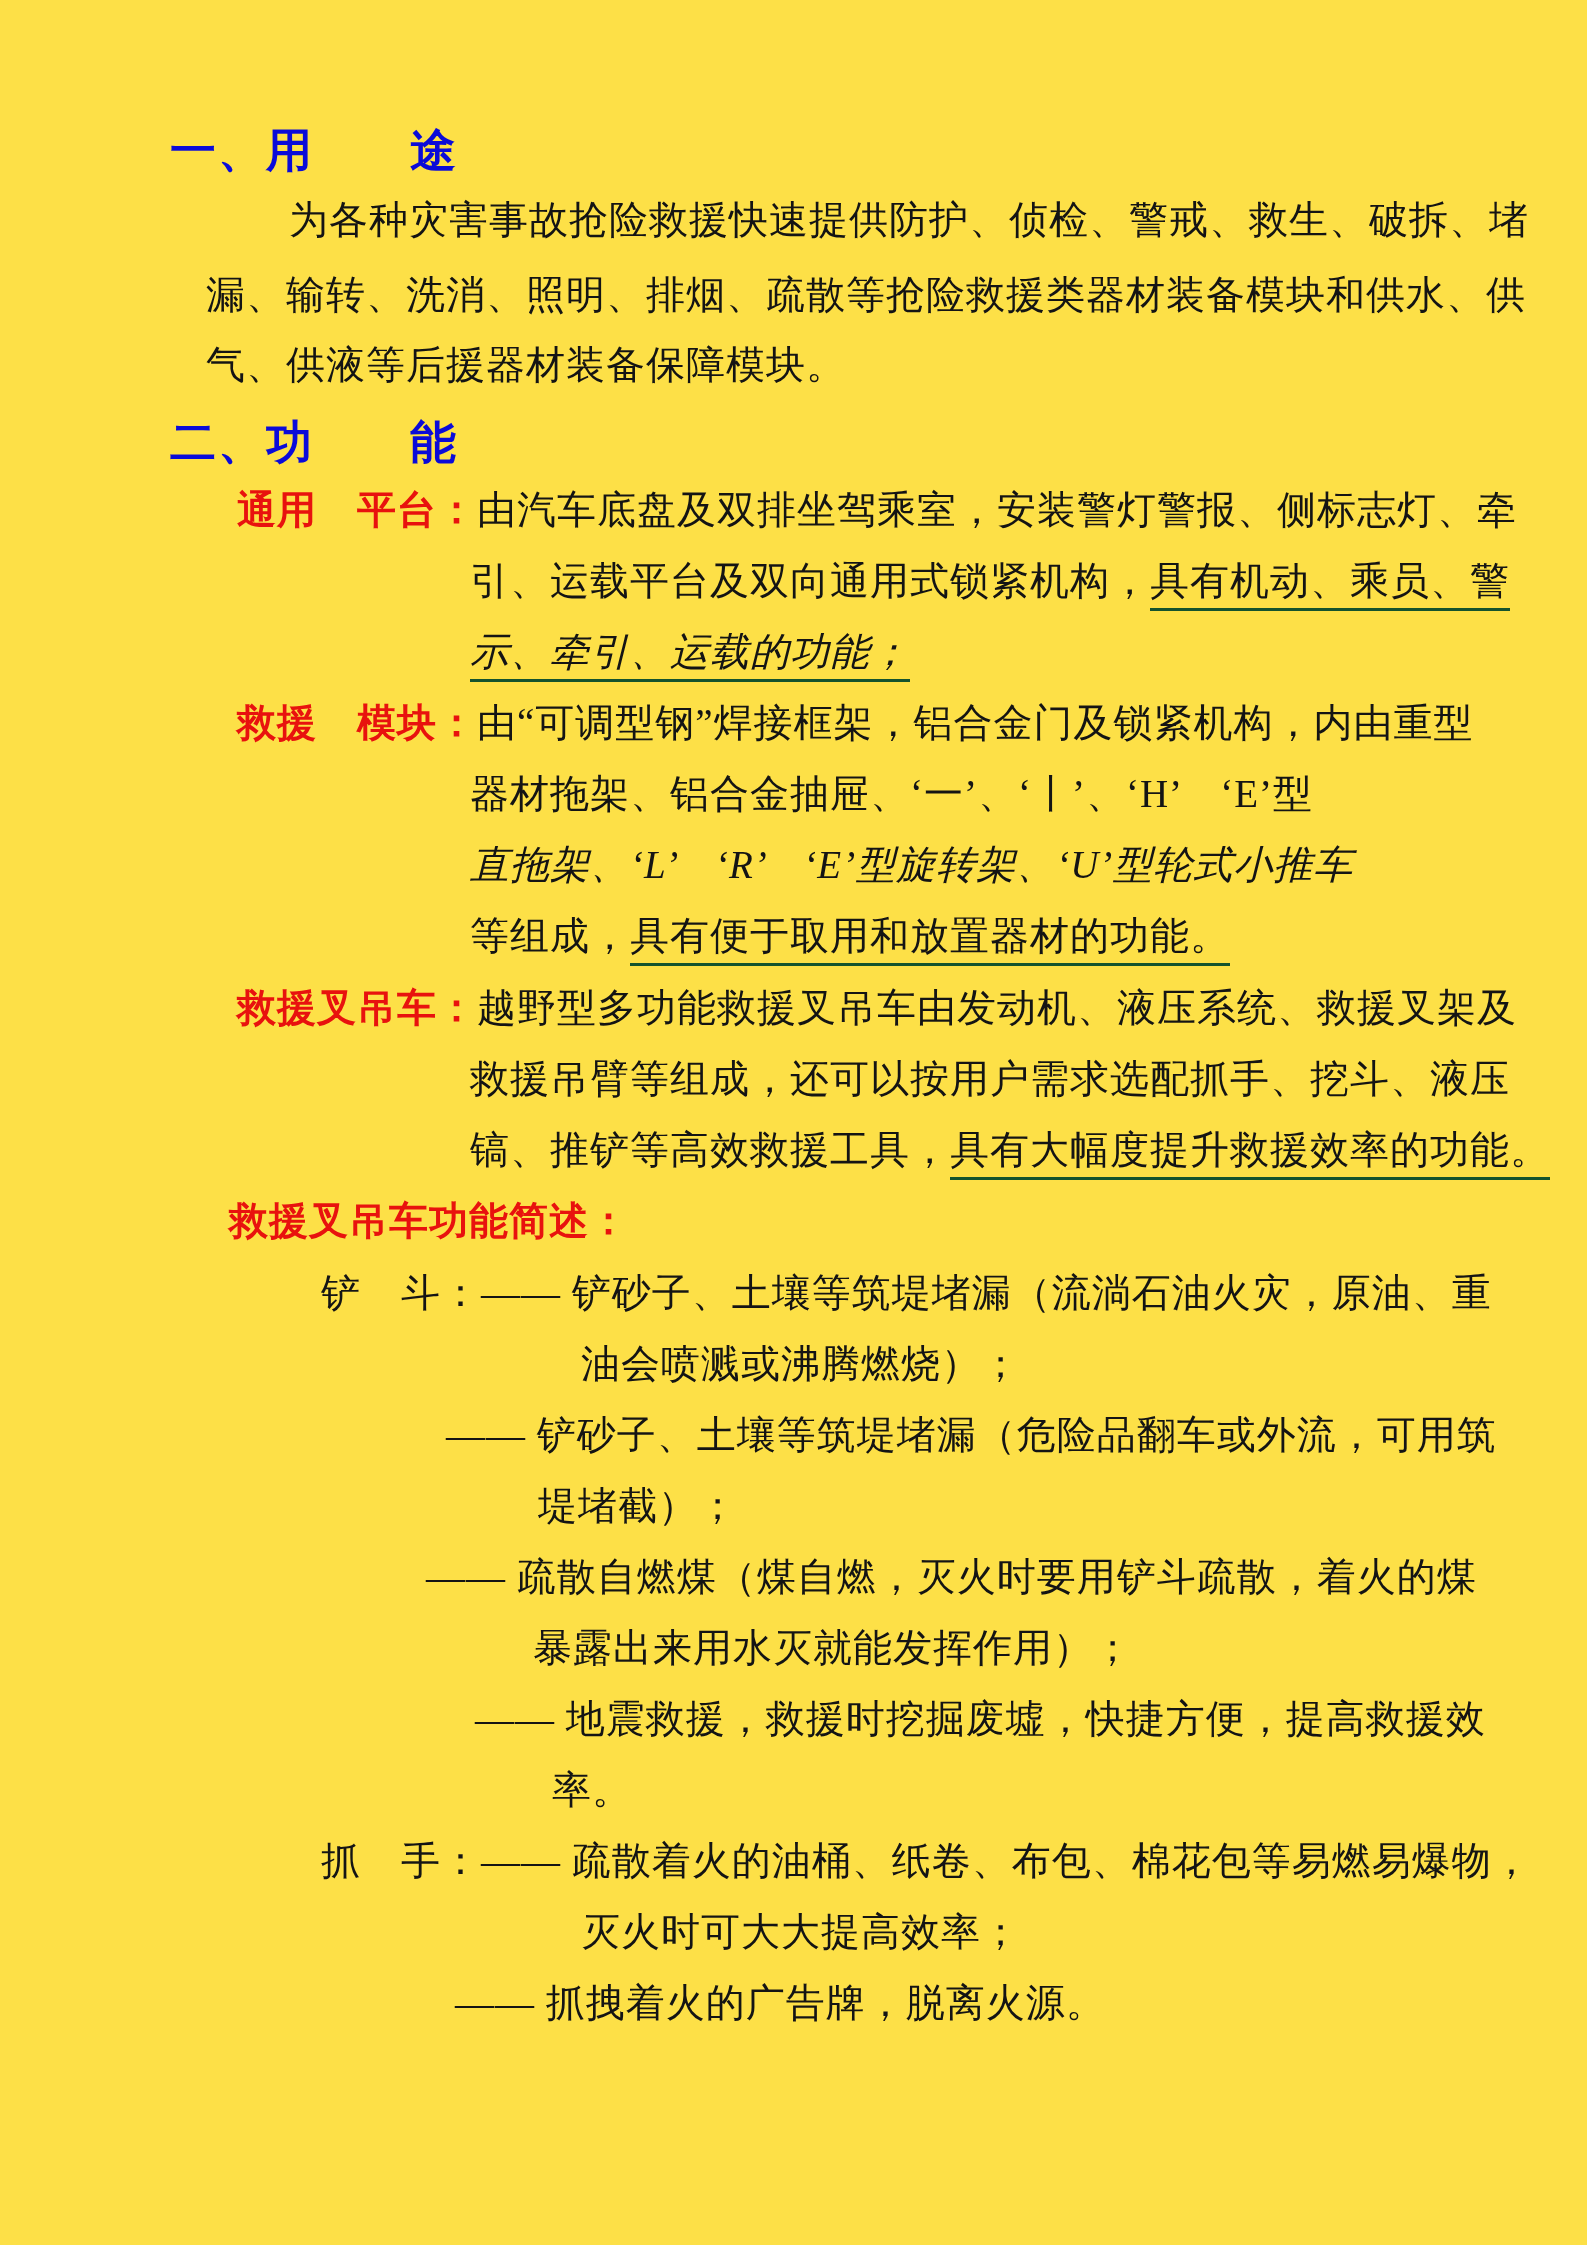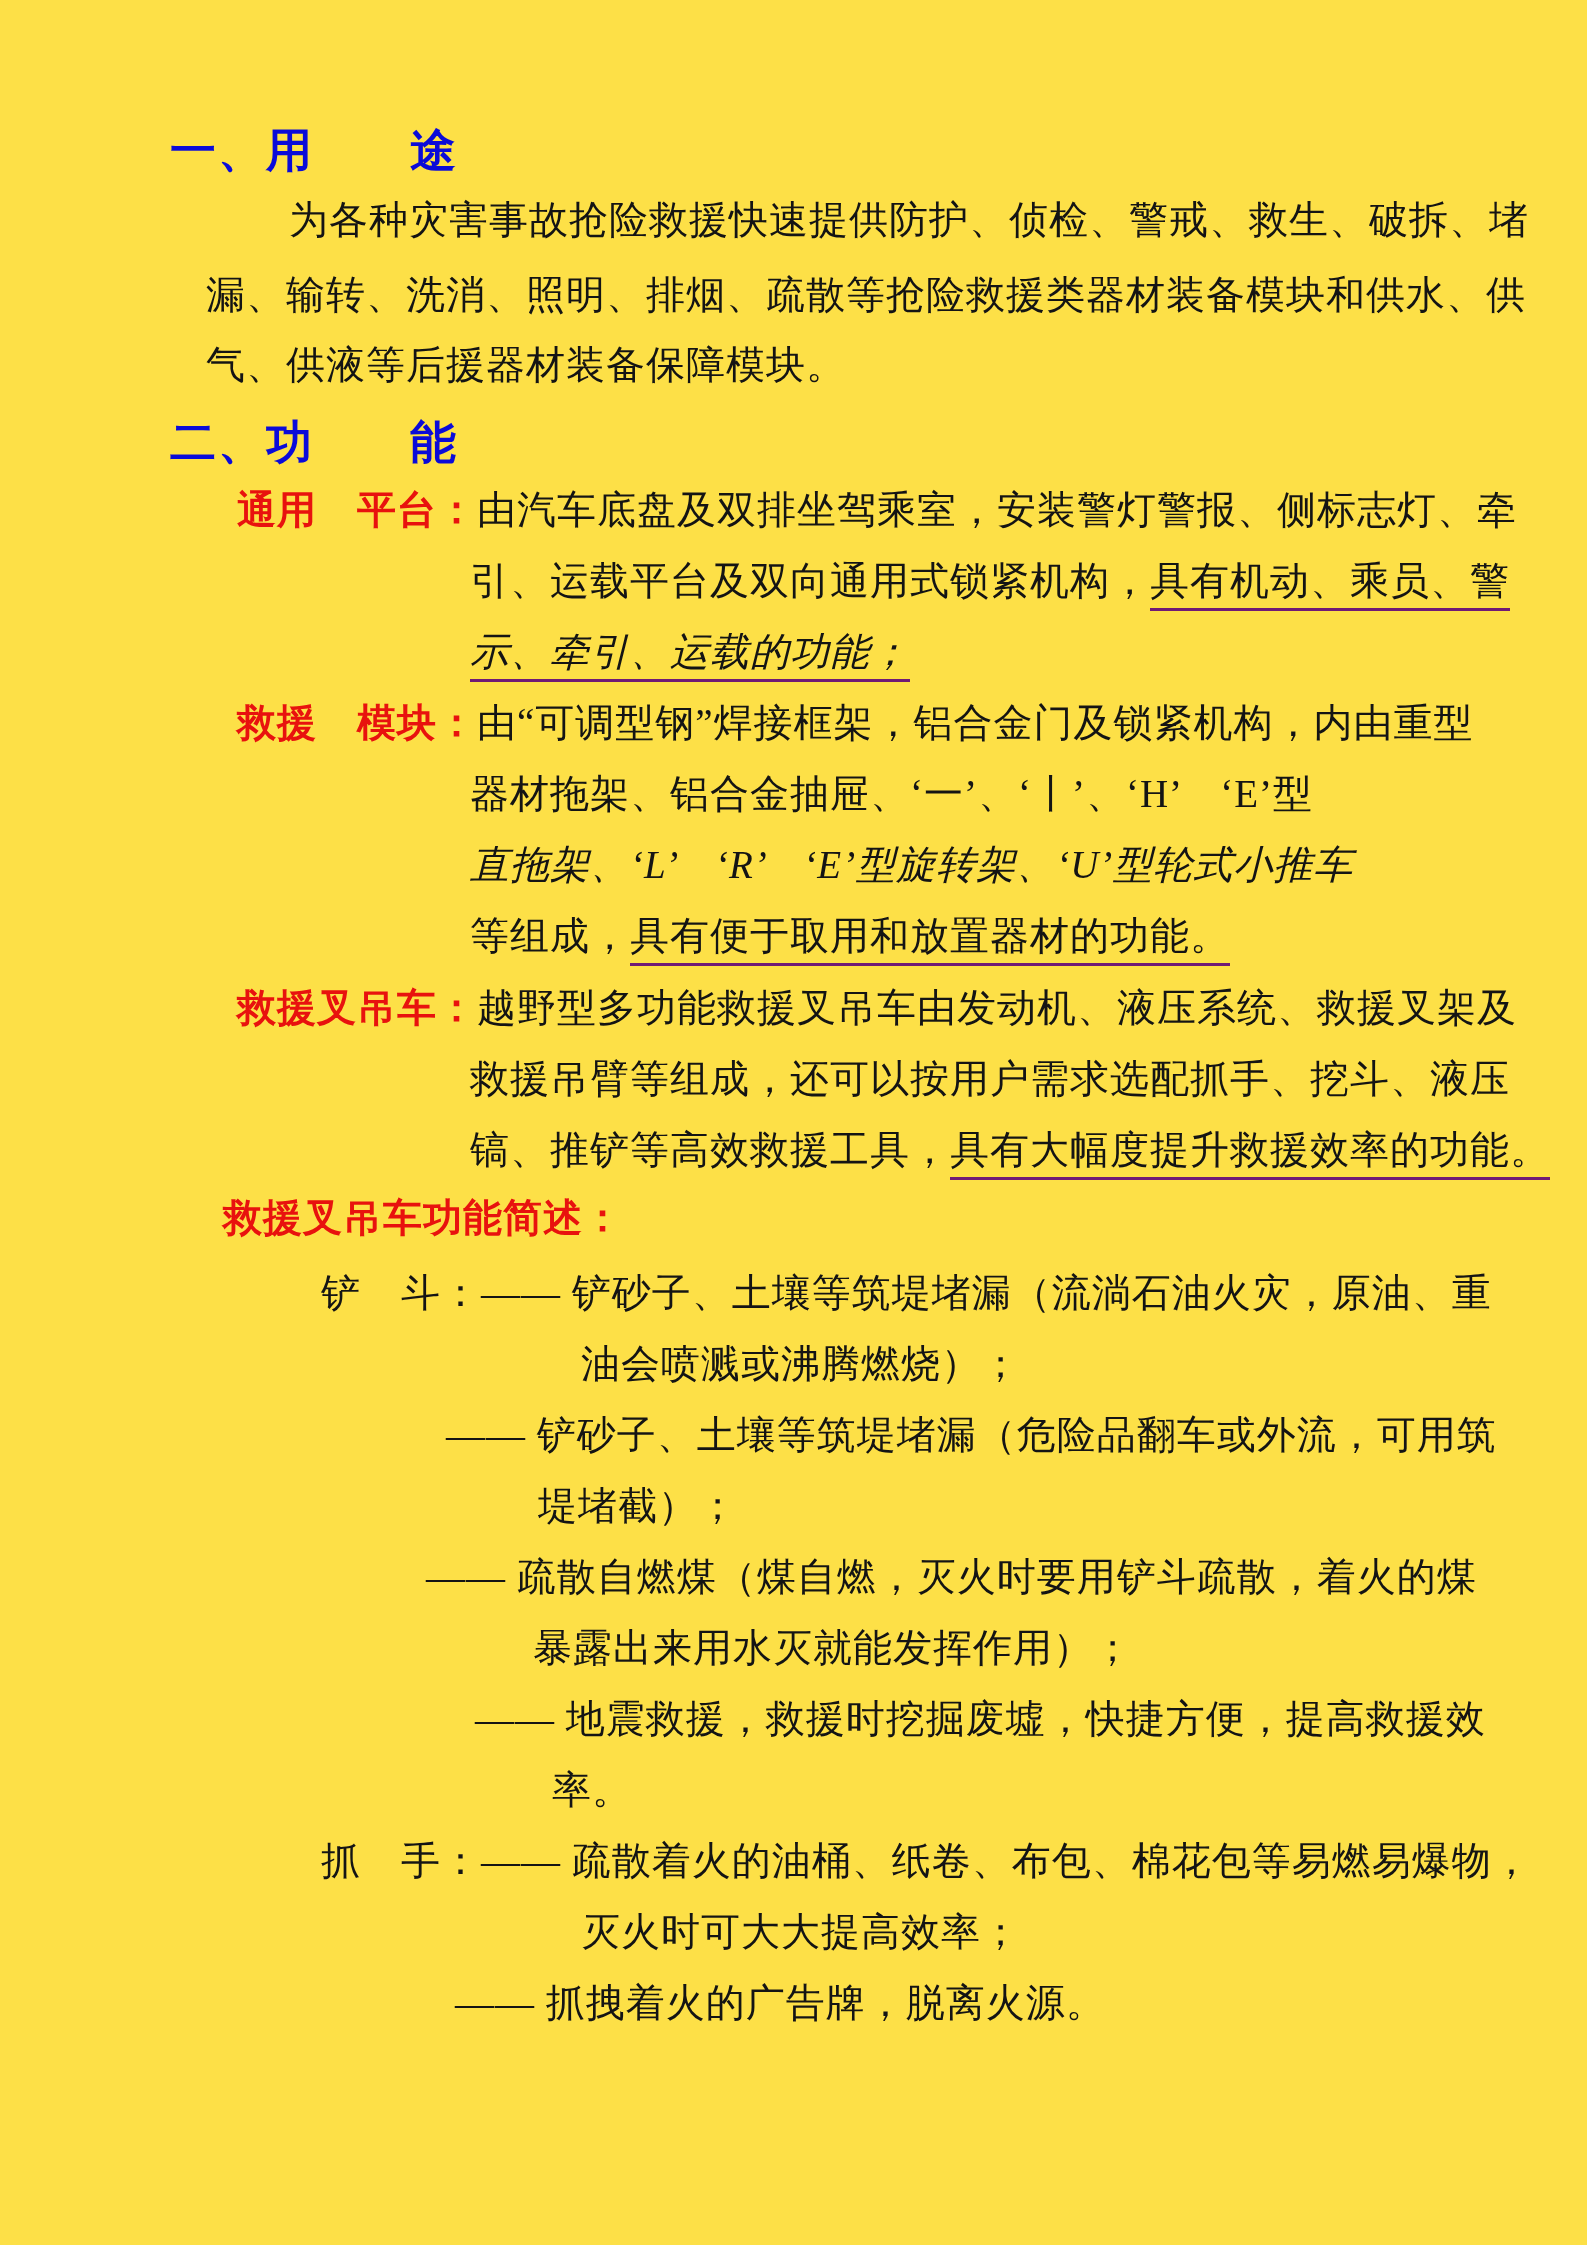--- a/index.html
+++ b/index.html
@@ -28,21 +28,21 @@
     font-size:46px;
     font-weight:bold;
     color:var(--blue);
     letter-spacing:2px;
   }
   .seg-label{
     color:var(--red);
     font-weight:bold;
   }
   .seg-u{
-    border-bottom:3px solid #701a75;
+    border-bottom:3px solid #14532d;
     padding-bottom:6px;
   }
 </style>
 </head>
 <body>
 
 <div class="page" style="background: #fde047;">
     <div class="line heading" style="left: 170px; top: 122px;"><span>一、用　　途</span></div>
     <div class="line" style="left: 289px; top: 196px;"><span>为各种灾害事故抢险救援快速提供防护、侦检、警戒、救生、破拆、堵</span></div>
     <div class="line" style="left: 206px; top: 271px;"><span>漏、输转、洗消、照明、排烟、疏散等抢险救援类器材装备模块和供水、供</span></div>
@@ -51,21 +51,21 @@
     <div class="line" style="left: 237px; top: 486px;"><span class="seg-label">通用　平台：</span><span>由汽车底盘及双排坐驾乘室，安装警灯警报、侧标志灯、牵</span></div>
     <div class="line" style="left: 470px; top: 557px;"><span>引、运载平台及双向通用式锁紧机构，</span><span class="seg-u">具有机动、乘员、警</span></div>
     <div class="line" style="left: 470px; top: 628px; font-style: italic;"><span class="seg-u">示、牵引、运载的功能；</span></div>
     <div class="line" style="left: 237px; top: 699px;"><span class="seg-label">救援　模块：</span><span>由“可调型钢”焊接框架，铝合金门及锁紧机构，内由重型</span></div>
     <div class="line" style="left: 470px; top: 770px;"><span>器材拖架、铝合金抽屉、‘一’、‘丨’、‘H’　‘E’型</span></div>
     <div class="line" style="left: 470px; top: 841px; font-style: italic;"><span>直拖架、‘L’　‘R’　‘E’型旋转架、‘U’型轮式小推车</span></div>
     <div class="line" style="left: 470px; top: 912px;"><span>等组成，</span><span class="seg-u">具有便于取用和放置器材的功能。</span></div>
     <div class="line" style="left: 237px; top: 984px;"><span class="seg-label">救援叉吊车：</span><span>越野型多功能救援叉吊车由发动机、液压系统、救援叉架及</span></div>
     <div class="line" style="left: 470px; top: 1055px;"><span>救援吊臂等组成，还可以按用户需求选配抓手、挖斗、液压</span></div>
     <div class="line" style="left: 470px; top: 1126px;"><span>镐、推铲等高效救援工具，</span><span class="seg-u">具有大幅度提升救援效率的功能。</span></div>
-    <div class="line" style="left: 223px; top: 1197px; font-family: Liberation Mono, monospace;"><span class="seg-label">救援叉吊车功能简述：</span></div>
+    <div class="line" style="left: 229px; top: 1197px;"><span class="seg-label">救援叉吊车功能简述：</span></div>
     <div class="line" style="left: 321px; top: 1269px;"><span>铲　斗：—— 铲砂子、土壤等筑堤堵漏（流淌石油火灾，原油、重</span></div>
     <div class="line" style="left: 581px; top: 1340px;"><span>油会喷溅或沸腾燃烧）；</span></div>
     <div class="line" style="left: 446px; top: 1411px;"><span>—— 铲砂子、土壤等筑堤堵漏（危险品翻车或外流，可用筑</span></div>
     <div class="line" style="left: 538px; top: 1482px;"><span>堤堵截）；</span></div>
     <div class="line" style="left: 426px; top: 1553px;"><span>—— 疏散自燃煤（煤自燃，灭火时要用铲斗疏散，着火的煤</span></div>
     <div class="line" style="left: 533px; top: 1624px;"><span>暴露出来用水灭就能发挥作用）；</span></div>
     <div class="line" style="left: 475px; top: 1695px;"><span>—— 地震救援，救援时挖掘废墟，快捷方便，提高救援效</span></div>
     <div class="line" style="left: 552px; top: 1766px;"><span>率。</span></div>
     <div class="line" style="left: 321px; top: 1837px;"><span>抓　手：—— 疏散着火的油桶、纸卷、布包、棉花包等易燃易爆物，</span></div>
     <div class="line" style="left: 581px; top: 1908px;"><span>灭火时可大大提高效率；</span></div>

